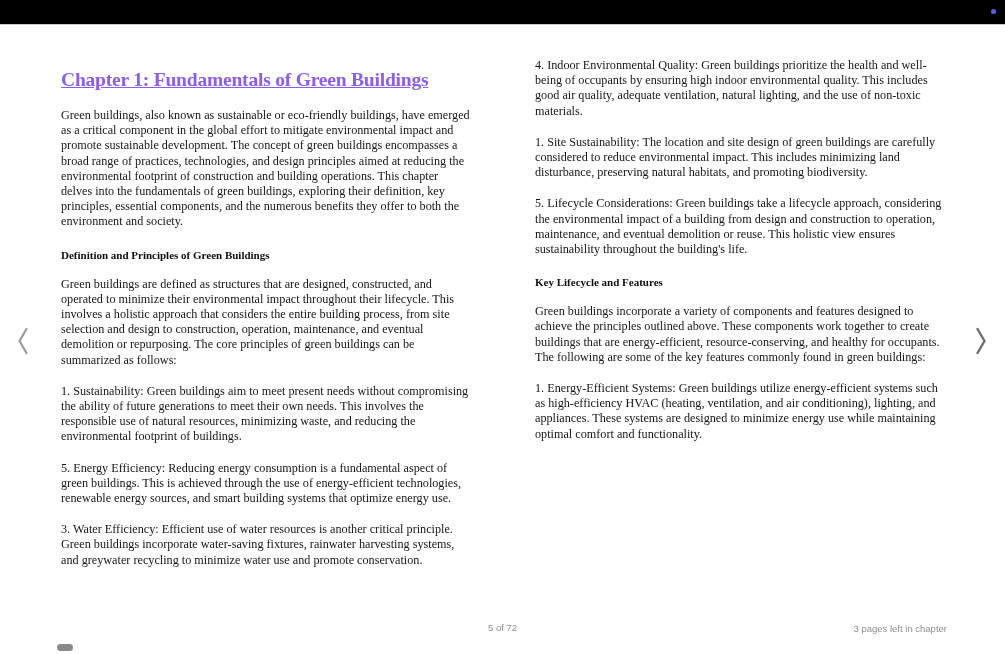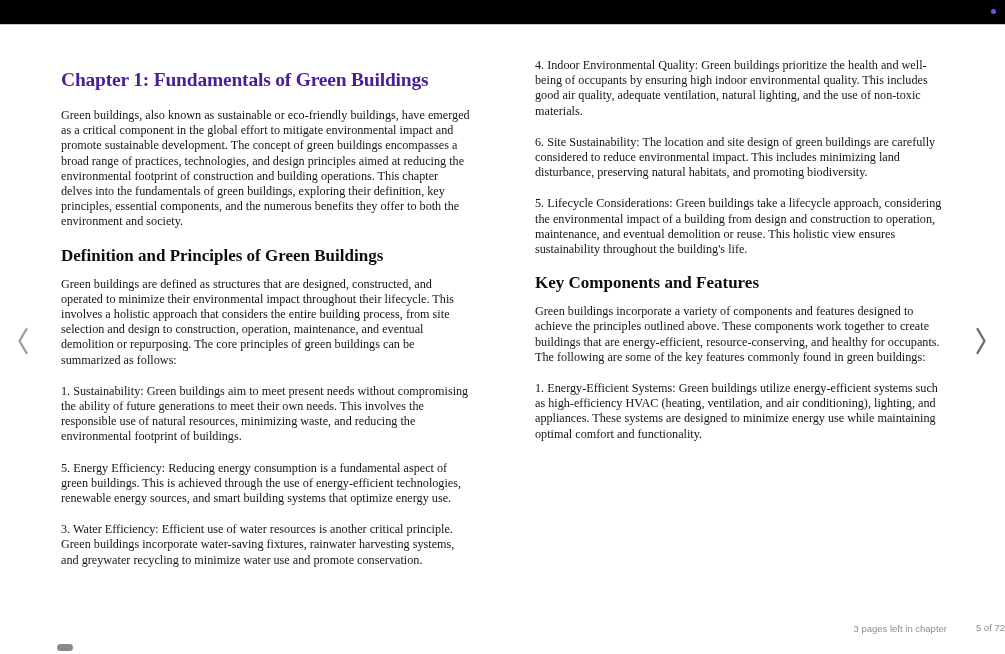--- a/index.html
+++ b/index.html
@@ -32,25 +32,26 @@
     line-height: 15.2px;
     text-align: left;
   }
   .page p { margin: 0 0 16px 0; }
   .page p:last-child { margin-bottom: 16px; }
   .page-left  { left: 61px;  top: 68px; width: 410px; }
   .page-right { left: 535px; top: 58px; width: 411px; height: 545px; overflow: hidden; }
 
   .chapter-title {
     font-size: 19.5px; line-height: 23px; font-weight: bold;
-    color: #4c1d95; letter-spacing: -0.2px;
+    color: #8b5cf6; letter-spacing: -0.2px;
     margin: 0 0 17px 0;
+    text-decoration: underline;
   }
   .section-heading {
-    font-size: 17px; line-height: 17px; font-weight: bold;
+    font-size: 11px; line-height: 17px; font-weight: bold;
     color: #0d0d0d;
     margin: 17px 0 13px 0;
   }
 
   
   .nav-chevron {
     position: absolute; top: 326px;
     width: 14px; height: 30px;
     background: none; border: none; padding: 0; cursor: pointer;
   }
@@ -59,21 +60,21 @@
   .nav-next { left: 974px; }
 
   
   .footer-text {
     font-family: "Liberation Sans", "DejaVu Sans", sans-serif;
     font-size: 9.5px; line-height: 11px;
     color: #8e8e93;
   }
   .page-indicator {
     position: absolute; top: 622px; left: 0; width: 100%;
-    text-align: right;
+    text-align: center;
   }
   .pages-left {
     position: absolute; top: 623px; right: 58px;
     text-align: center;
   }
 
   
   .bottom-handle {
     position: absolute; left: 57px; top: 644px;
     width: 16px; height: 7px;
@@ -93,23 +94,23 @@
   <p>Green buildings, also known as sustainable or eco-friendly buildings, have emerged as a critical component in the global effort to mitigate environmental impact and promote sustainable development. The concept of green buildings encompasses a broad range of practices, technologies, and design principles aimed at reducing the environmental footprint of construction and building operations. This chapter delves into the fundamentals of green buildings, exploring their definition, key principles, essential components, and the numerous benefits they offer to both the environment and society.</p>
   <h2 class="section-heading">Definition and Principles of Green Buildings</h2>
   <p>Green buildings are defined as structures that are designed, constructed, and operated to minimize their environmental impact throughout their lifecycle. This involves a holistic approach that considers the entire building process, from site selection and design to construction, operation, maintenance, and eventual demolition or repurposing. The core principles of green buildings can be summarized as follows:</p>
   <p>1. Sustainability: Green buildings aim to meet present needs without compromising the ability of future generations to meet their own needs. This involves the responsible use of natural resources, minimizing waste, and reducing the environmental footprint of buildings.</p>
   <p>5. Energy Efficiency: Reducing energy consumption is a fundamental aspect of green buildings. This is achieved through the use of energy-efficient technologies, renewable energy sources, and smart building systems that optimize energy use.</p>
   <p>3. Water Efficiency: Efficient use of water resources is another critical principle. Green buildings incorporate water-saving fixtures, rainwater harvesting systems, and greywater recycling to minimize water use and promote conservation.</p>
 </div>
 
 <div class="page page-right">
   <p>4. Indoor Environmental Quality: Green buildings prioritize the health and well-being of occupants by ensuring high indoor environmental quality. This includes good air quality, adequate ventilation, natural lighting, and the use of non-toxic materials.</p>
-  <p>6. Site Sustainability: The location and site design of green buildings are carefully considered to reduce environmental impact. This includes minimizing land disturbance, preserving natural habitats, and promoting biodiversity.</p>
+  <p>1. Site Sustainability: The location and site design of green buildings are carefully considered to reduce environmental impact. This includes minimizing land disturbance, preserving natural habitats, and promoting biodiversity.</p>
   <p>5. Lifecycle Considerations: Green buildings take a lifecycle approach, considering the environmental impact of a building from design and construction to operation, maintenance, and eventual demolition or reuse. This holistic view ensures sustainability throughout the building's life.</p>
-  <h2 class="section-heading">Key Components and Features</h2>
+  <h2 class="section-heading">Key Lifecycle and Features</h2>
   <p>Green buildings incorporate a variety of components and features designed to achieve the principles outlined above. These components work together to create buildings that are energy-efficient, resource-conserving, and healthy for occupants. The following are some of the key features commonly found in green buildings:</p>
   <p>1. Energy-Efficient Systems: Green buildings utilize energy-efficient systems such as high-efficiency HVAC (heating, ventilation, and air conditioning), lighting, and appliances. These systems are designed to minimize energy use while maintaining optimal comfort and functionality.</p>
 </div>
 
 <button class="nav-chevron nav-prev" aria-label="previous page">
   <span>
     <svg width="14" height="30" viewBox="0 0 14 30">
       <polyline points="10.5,3 3.5,15 10.5,27" fill="none" stroke="#9a9a9e" stroke-width="2.2" stroke-linecap="round" stroke-linejoin="round"></polyline>
     </svg>
   </span>

